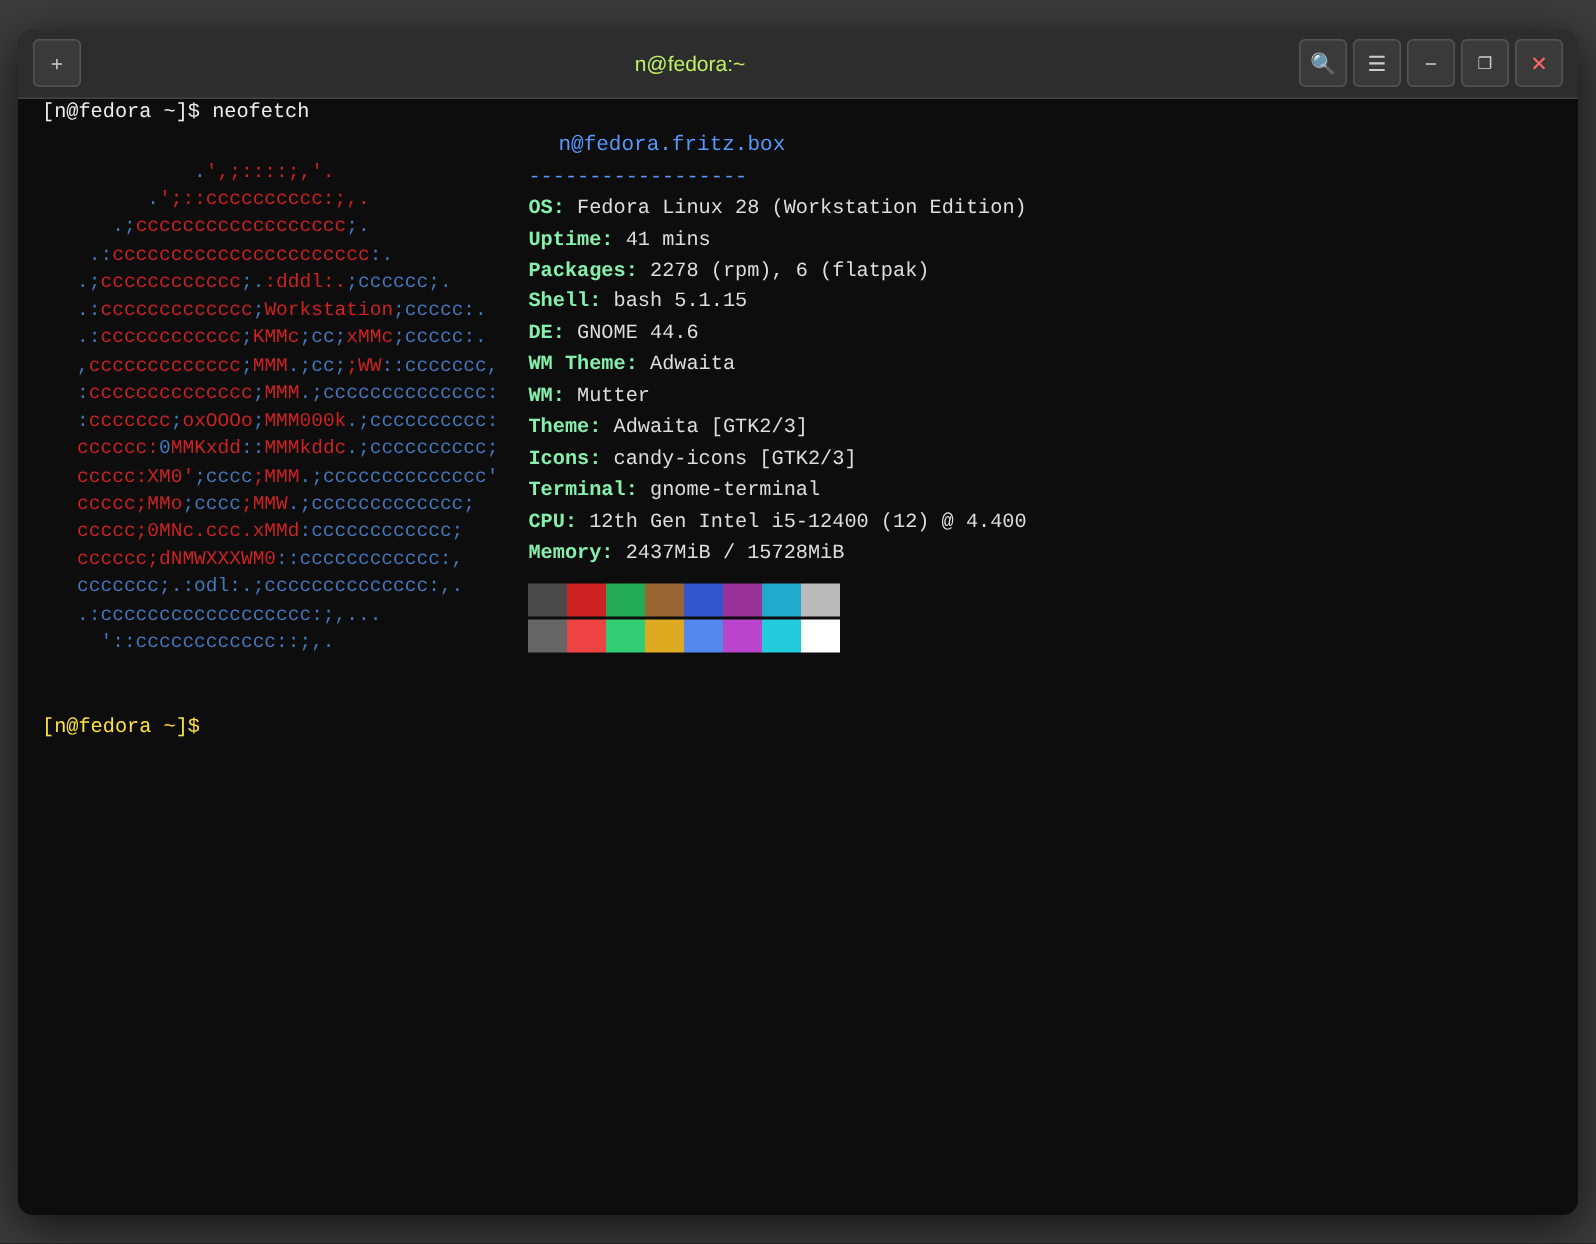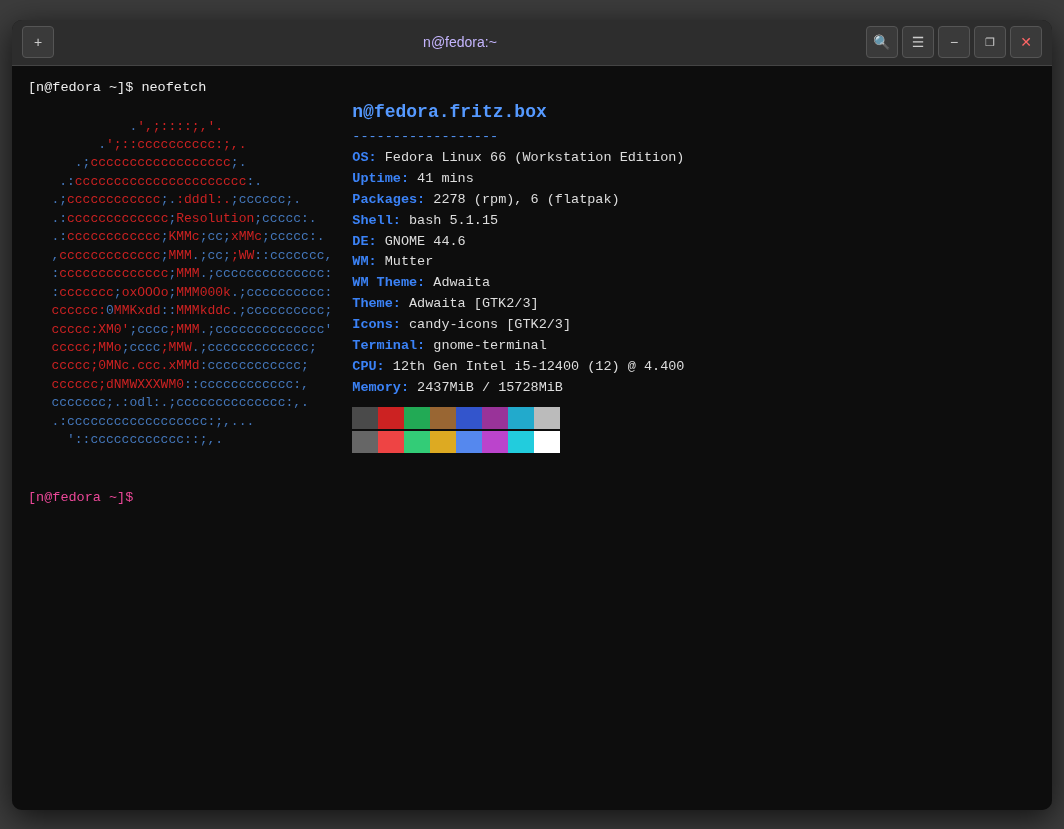--- a/index.html
+++ b/index.html
@@ -51,21 +51,21 @@
       align-items: center;
       justify-content: center;
       color: #ccc;
       font-size: 14px;
       cursor: pointer;
     }
 
     .titlebar-center {
       flex: 1;
       text-align: center;
-      color: #c4b5fd;
+      color: #bef264;
       font-size: 14px;
       font-family: sans-serif;
     }
 
     .titlebar-right {
       display: flex;
       align-items: center;
       gap: 4px;
     }
 
@@ -79,21 +79,21 @@
       align-items: center;
       justify-content: center;
       color: #ccc;
       font-size: 14px;
       cursor: pointer;
     }
 
     .terminal-body {
       flex: 1;
       overflow-y: auto;
-      padding: 12px 16px;
+      padding: 0 16px;
       font-family: 'Courier New', Courier, monospace;
       font-size: 13.5px;
       line-height: 1.45;
       color: #eeeeee;
       background: #0d0d0d;
     }
 
     .terminal-body::-webkit-scrollbar {
       width: 10px;
     }
@@ -125,28 +125,29 @@
 
     .sysinfo {
       flex: 1;
       font-family: 'Courier New', Courier, monospace;
       font-size: 13.5px;
       line-height: 1.55;
     }
 
     .si-hostname {
       color: #5599ff;
-      font-weight: bold;
-      font-size: 18px;
+      font-weight: normal;
+      font-size: 14px;
+      margin-left: 20px;
     }
     .si-dashes {
       color: #5599ff;
     }
     .si-key {
-      color: #3b82f6;
+      color: #86efac;
       font-weight: bold;
     }
     .si-val {
       color: #dddddd;
     }
 
     .color-palette {
       display: flex;
       flex-direction: column;
       margin-top: 8px;
@@ -157,21 +158,21 @@
       display: flex;
     }
 
     .color-swatch {
       width: 26px;
       height: 22px;
     }
 
     .prompt-bottom {
       margin-top: 20px;
-      color: #ec4899;
+      color: #fde047;
     }
 
     .ascii-red { color: #cc2222; }
     .ascii-blue { color: #4477bb; }
   </style>
 </head>
 <body>
 
 <div class="window">
 
@@ -210,45 +211,45 @@
     </div>
 
     <div class="neofetch-container">
 
       <div class="ascii-art">
 <span class="ascii-blue">             .</span><span class="ascii-red">',;::::;,'.</span><span class="ascii-blue">           </span>
 <span class="ascii-blue">         .</span><span class="ascii-red">';::cccccccccc:;,.</span><span class="ascii-blue">       </span>
 <span class="ascii-blue">      .;</span><span class="ascii-red">cccccccccccccccccc</span><span class="ascii-blue">;.</span><span class="ascii-blue">     </span>
 <span class="ascii-blue">    .:</span><span class="ascii-red">cccccccccccccccccccccc</span><span class="ascii-blue">:.</span><span class="ascii-blue">    </span>
 <span class="ascii-blue">   .;</span><span class="ascii-red">cccccccccccc</span><span class="ascii-blue">;.</span><span class="ascii-red">:dddl:.</span><span class="ascii-blue">;cccccc;</span><span class="ascii-blue">.</span>
-<span class="ascii-blue">   .:</span><span class="ascii-red">ccccccccccccc</span><span class="ascii-blue">;</span><span class="ascii-red">Resolution</span><span class="ascii-blue">;ccccc:.</span>
+<span class="ascii-blue">   .:</span><span class="ascii-red">ccccccccccccc</span><span class="ascii-blue">;</span><span class="ascii-red">Workstation</span><span class="ascii-blue">;ccccc:.</span>
 <span class="ascii-blue">   .:</span><span class="ascii-red">cccccccccccc</span><span class="ascii-blue">;</span><span class="ascii-red">KMMc</span><span class="ascii-blue">;cc</span><span class="ascii-blue">;</span><span class="ascii-red">xMMc</span><span class="ascii-blue">;ccccc:.</span>
 <span class="ascii-blue">   ,</span><span class="ascii-red">ccccccccccccc</span><span class="ascii-blue">;</span><span class="ascii-red">MMM</span><span class="ascii-blue">.;cc;</span><span class="ascii-red">;WW</span><span class="ascii-blue">::ccccccc,</span>
 <span class="ascii-blue">   :</span><span class="ascii-red">cccccccccccccc</span><span class="ascii-blue">;</span><span class="ascii-red">MMM</span><span class="ascii-blue">.;cccccccccccccc:</span>
 <span class="ascii-blue">   :</span><span class="ascii-red">ccccccc</span><span class="ascii-blue">;</span><span class="ascii-red">oxOOOo</span><span class="ascii-blue">;</span><span class="ascii-red">MMM000k</span><span class="ascii-blue">.;cccccccccc:</span>
 <span class="ascii-red">   cccccc:</span><span class="ascii-blue">0</span><span class="ascii-red">MMKxdd</span><span class="ascii-blue">::</span><span class="ascii-red">MMMkddc</span><span class="ascii-blue">.;cccccccccc;</span>
 <span class="ascii-red">   ccccc:XM0'</span><span class="ascii-blue">;cccc</span><span class="ascii-red">;MMM</span><span class="ascii-blue">.;cccccccccccccc'</span>
 <span class="ascii-red">   ccccc;MMo</span><span class="ascii-blue">;cccc</span><span class="ascii-red">;MMW</span><span class="ascii-blue">.;ccccccccccccc;</span>
 <span class="ascii-red">   ccccc;0MNc.ccc.xMMd</span><span class="ascii-blue">:cccccccccccc;</span>
 <span class="ascii-red">   cccccc;dNMWXXXWM0</span><span class="ascii-blue">::cccccccccccc:,</span>
 <span class="ascii-blue">   ccccccc;.:odl:.</span><span class="ascii-blue">;cccccccccccccc:,.</span>
 <span class="ascii-blue">   .:cccccccccccccccccc:;</span><span class="ascii-blue">,...</span>
 <span class="ascii-blue">     '::cccccccccccc::;,.</span>
       </div>
 
       <div class="sysinfo">
         <div class="si-hostname">n@fedora.fritz.box</div>
         <div class="si-dashes">------------------</div>
-        <div><span class="si-key">OS:</span><span class="si-val"> Fedora Linux 66 (Workstation Edition)</span></div>
+        <div><span class="si-key">OS:</span><span class="si-val"> Fedora Linux 28 (Workstation Edition)</span></div>
         <div><span class="si-key">Uptime:</span><span class="si-val"> 41 mins</span></div>
         <div><span class="si-key">Packages:</span><span class="si-val"> 2278 (rpm), 6 (flatpak)</span></div>
         <div><span class="si-key">Shell:</span><span class="si-val"> bash 5.1.15</span></div>
         <div><span class="si-key">DE:</span><span class="si-val"> GNOME 44.6</span></div>
+        <div><span class="si-key">WM Theme:</span><span class="si-val"> Adwaita</span></div>
         <div><span class="si-key">WM:</span><span class="si-val"> Mutter</span></div>
-        <div><span class="si-key">WM Theme:</span><span class="si-val"> Adwaita</span></div>
         <div><span class="si-key">Theme:</span><span class="si-val"> Adwaita [GTK2/3]</span></div>
         <div><span class="si-key">Icons:</span><span class="si-val"> candy-icons [GTK2/3]</span></div>
         <div><span class="si-key">Terminal:</span><span class="si-val"> gnome-terminal</span></div>
         <div><span class="si-key">CPU:</span><span class="si-val"> 12th Gen Intel i5-12400 (12) @ 4.400</span></div>
         <div><span class="si-key">Memory:</span><span class="si-val"> 2437MiB / 15728MiB</span></div>
 
         <div class="color-palette">
           <div class="color-row">
             <div class="color-swatch" style="background:#4a4a4a;"></div>
             <div class="color-swatch" style="background:#cc2222;"></div>

